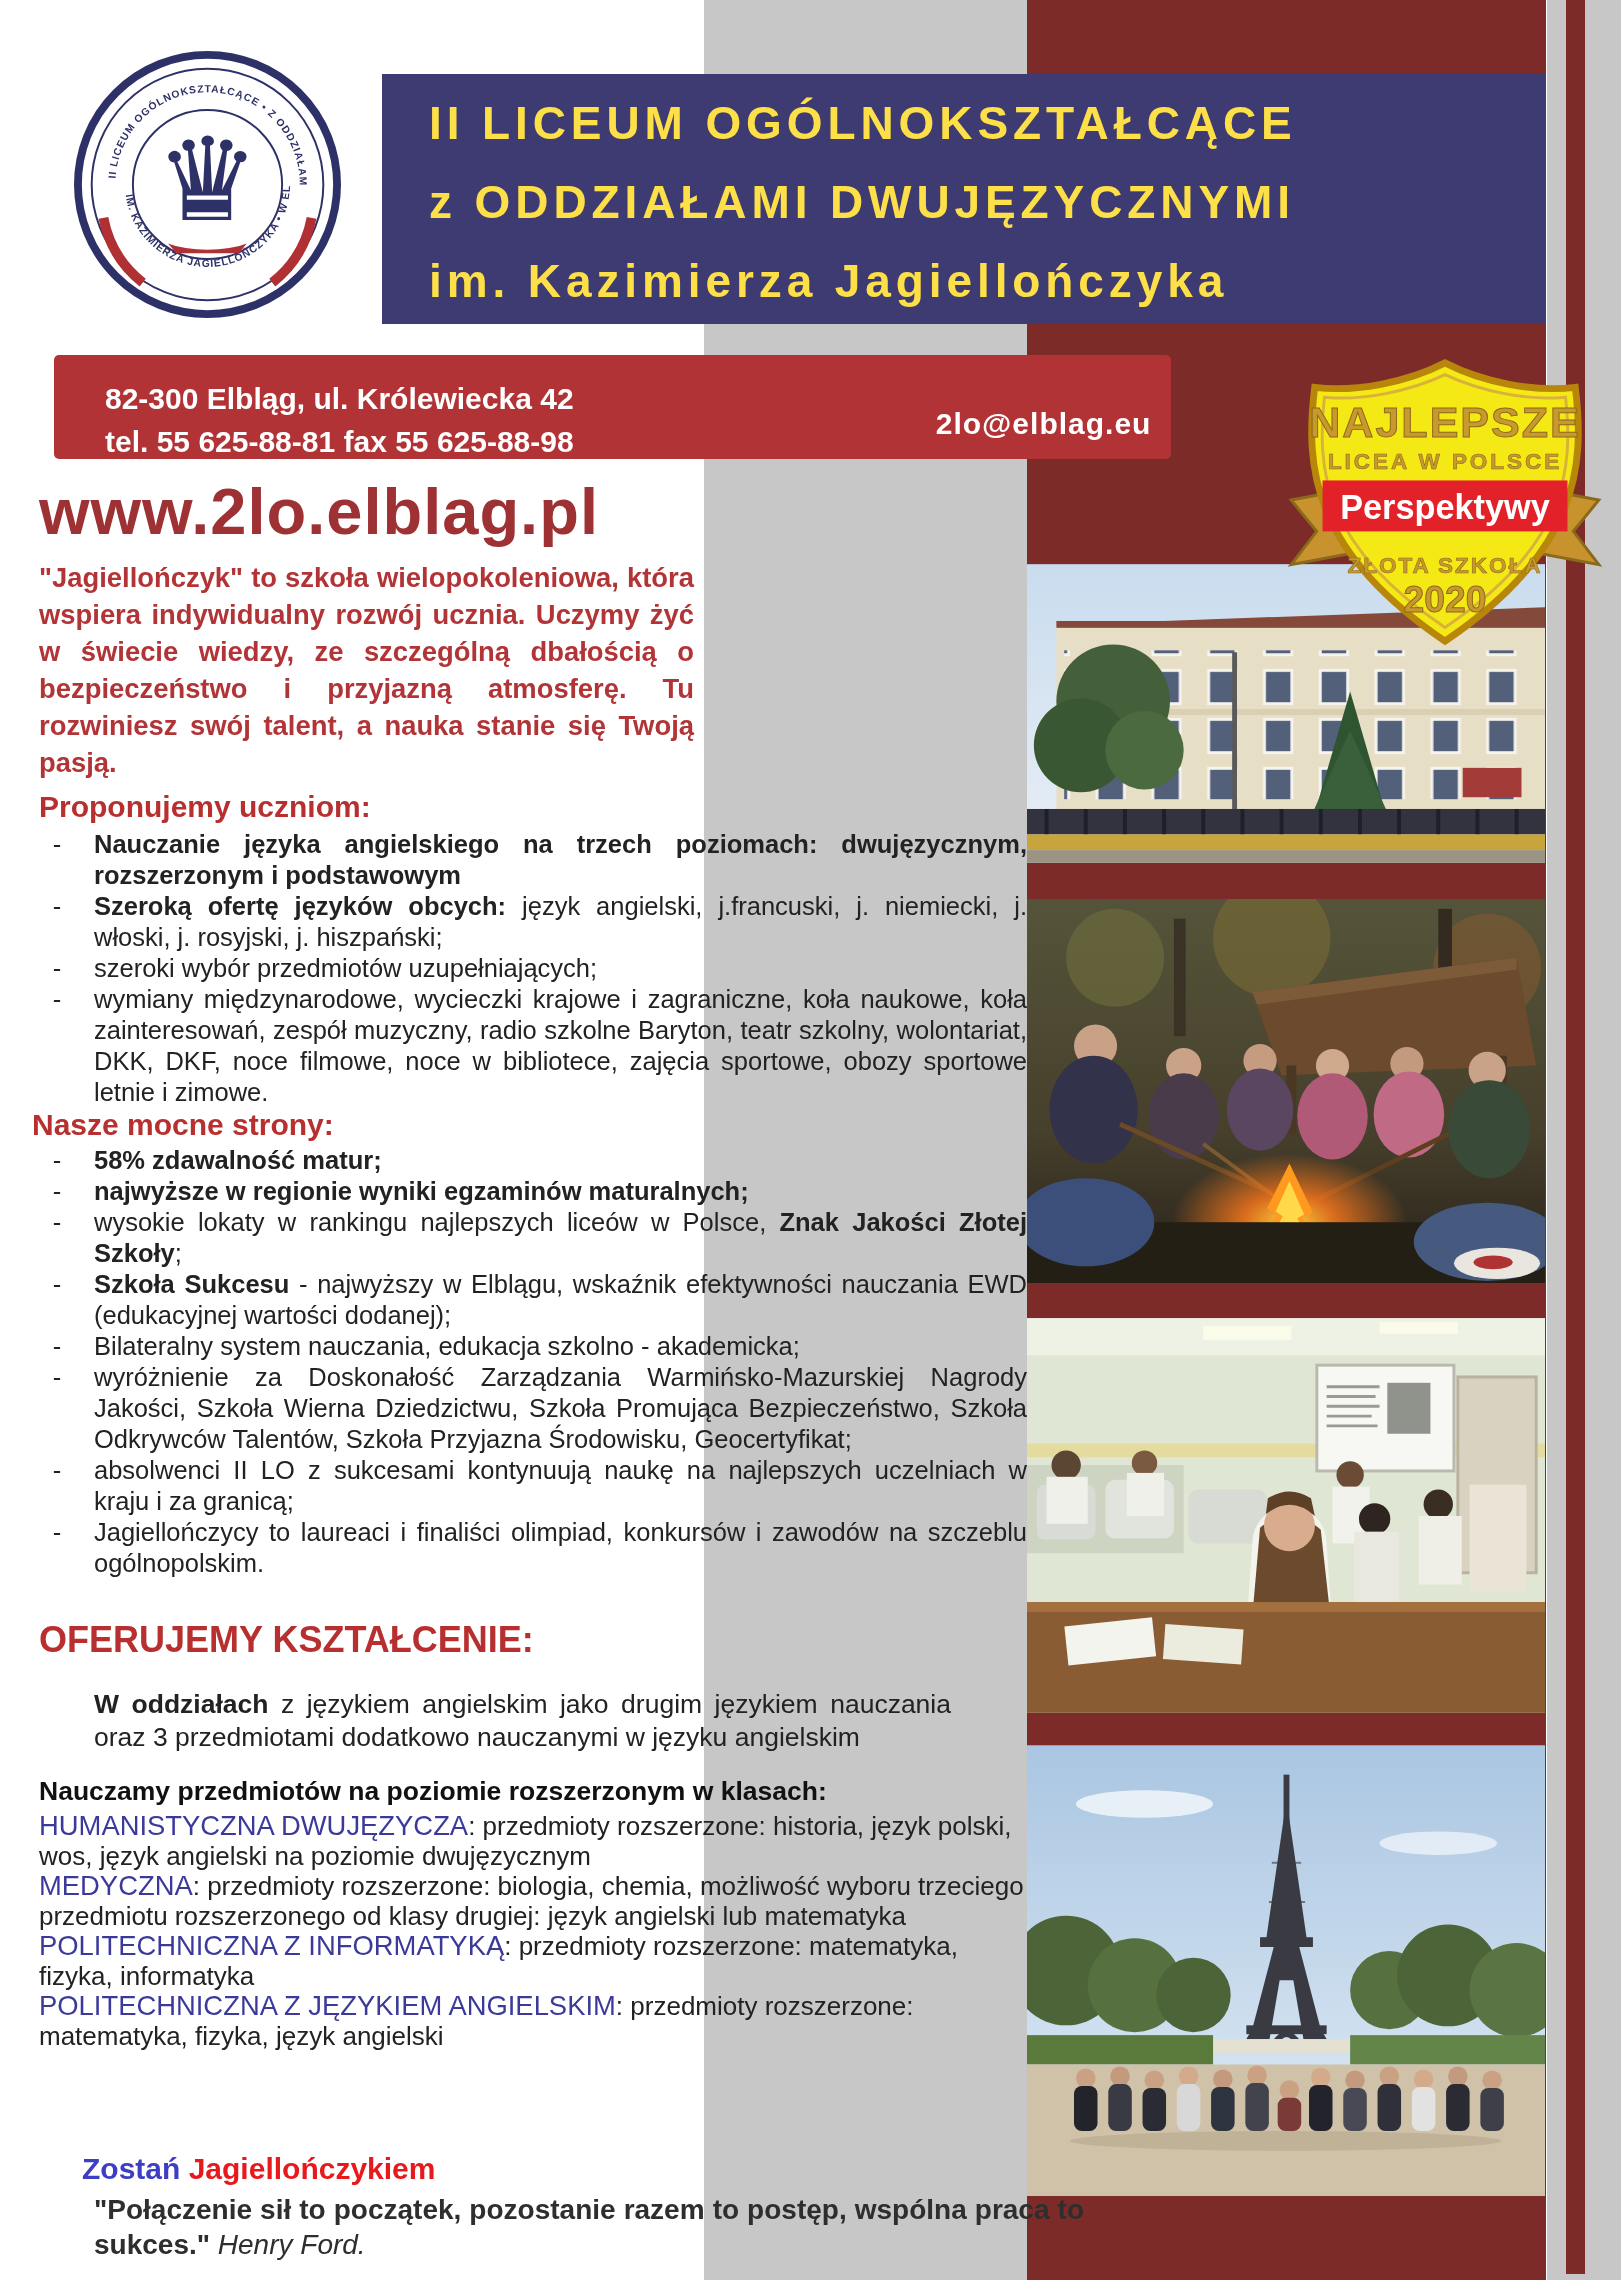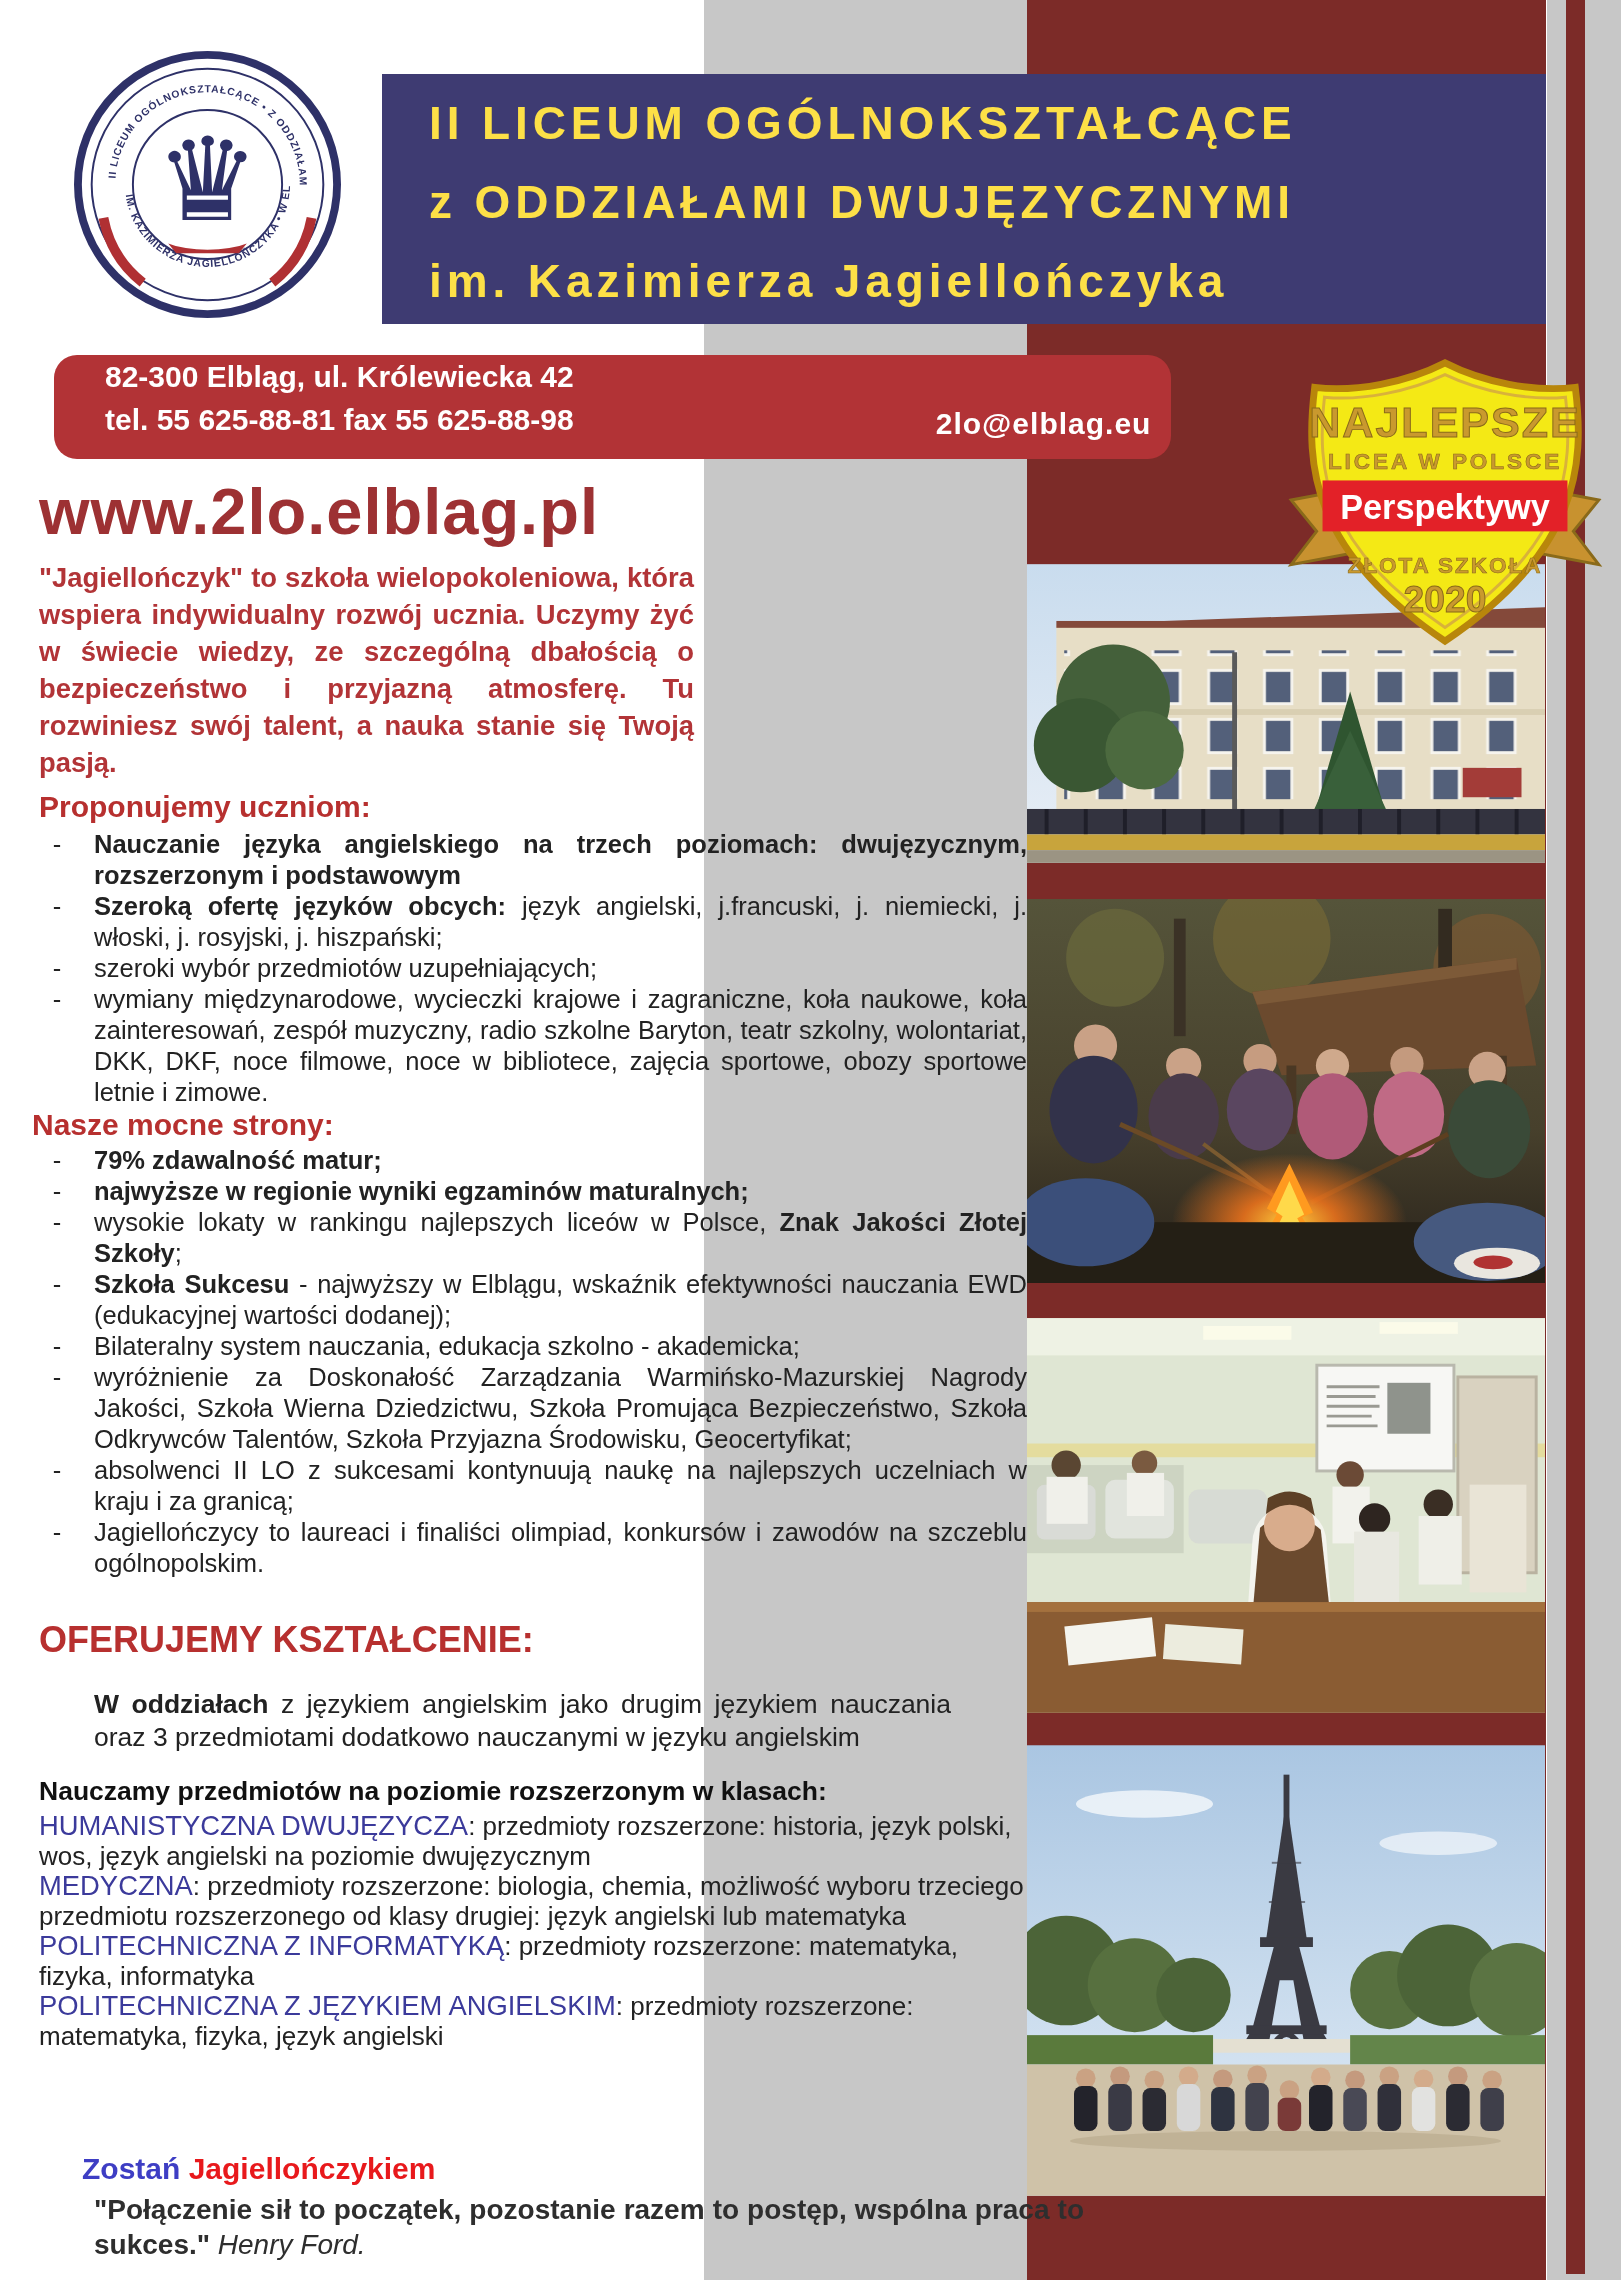--- a/index.html
+++ b/index.html
@@ -25,21 +25,21 @@
   .right-gray{position:absolute;left:1547px;top:0;width:74px;height:2281px;background:var(--gray)}
   .stripe-maroon{position:absolute;left:1566px;top:0;width:18.6px;height:2274px;background:var(--maroon)}
 
   
   .banner{position:absolute;left:382px;top:74px;width:1164px;height:250px;background:var(--banner);
     color:#fde047;font-weight:700;padding:9.8px 0 0 47px}
   .banner div{font-size:46px;line-height:79px;letter-spacing:4.9px;white-space:nowrap}
   .logo{position:absolute;left:74px;top:51px;width:267px;height:267px}
 
   .addr-bar{position:absolute;left:54px;top:355px;width:1117px;height:104px;background:var(--barred);
-    border-radius:23px;color:#fff;font-weight:700;font-size:30px;line-height:43px;padding:0 0 0 51px}
+    border-radius:5px;color:#fff;font-weight:700;font-size:30px;line-height:43px;padding:22px 0 0 51px}
   .email{position:absolute;right:19.6px;top:47px;font-size:30px;font-weight:700;letter-spacing:1px}
 
   .www{position:absolute;left:39px;top:474px;font-size:65px;font-weight:700;color:var(--wwwred);letter-spacing:1px}
 
   .intro{position:absolute;left:39px;top:559px;width:655px;font-size:27.4px;line-height:37px;
     font-weight:700;color:var(--introred);text-align:justify}
 
   .h-red{position:absolute;font-size:30px;font-weight:700;color:var(--headred)}
   #h-propose{left:39px;top:790px}
   #h-strengths{left:32px;top:1108px}
@@ -349,21 +349,21 @@
       <div class="li">
         <span class="dash">-</span>
         <p><span>wymiany międzynarodowe, wycieczki krajowe i zagraniczne, koła naukowe, koła zainteresowań, zespół muzyczny, radio szkolne Baryton, teatr szkolny, wolontariat, DKK, DKF, noce filmowe, noce w bibliotece, zajęcia sportowe, obozy sportowe letnie i zimowe.</span></p>
       </div>
     </div>
 
   <h2 class="h-red" id="h-strengths">Nasze mocne strony:</h2>
   <div class="list" id="list-strengths">
       <div class="li">
         <span class="dash">-</span>
-        <p><span class="seg-b">79% zdawalność matur;</span></p>
+        <p><span class="seg-b">58% zdawalność matur;</span></p>
       </div>
       <div class="li">
         <span class="dash">-</span>
         <p><span class="seg-b">najwyższe w regionie wyniki egzaminów maturalnych;</span></p>
       </div>
       <div class="li">
         <span class="dash">-</span>
         <p><span>wysokie lokaty w rankingu najlepszych liceów w Polsce, </span><span class="seg-b">Znak Jakości Złotej Szkoły</span><span>;</span></p>
       </div>
       <div class="li">

